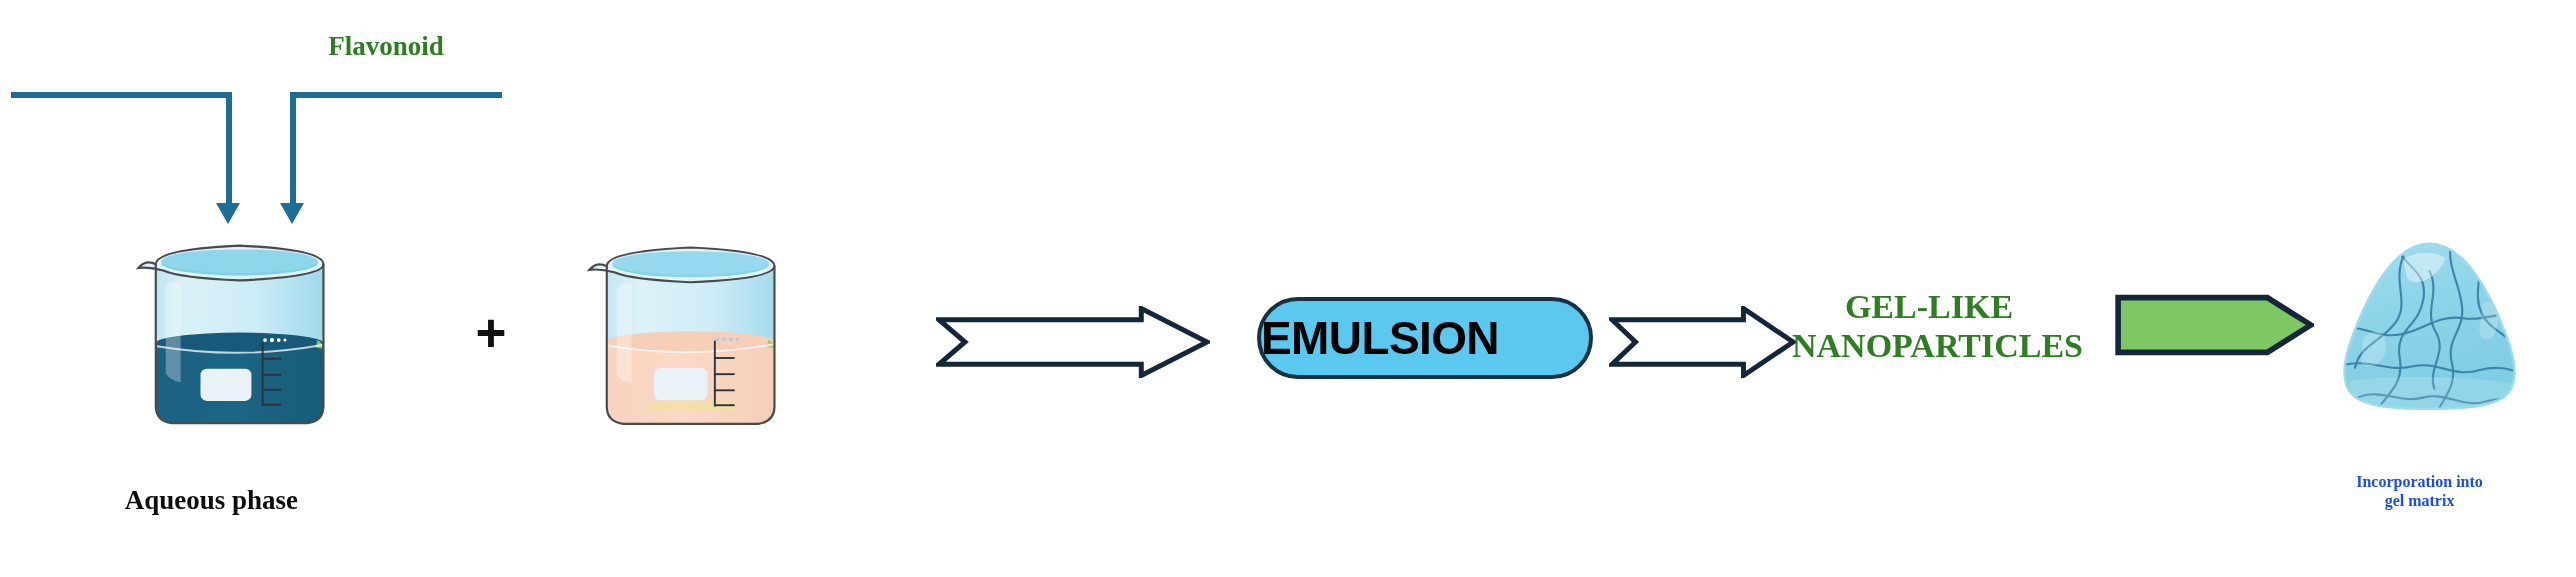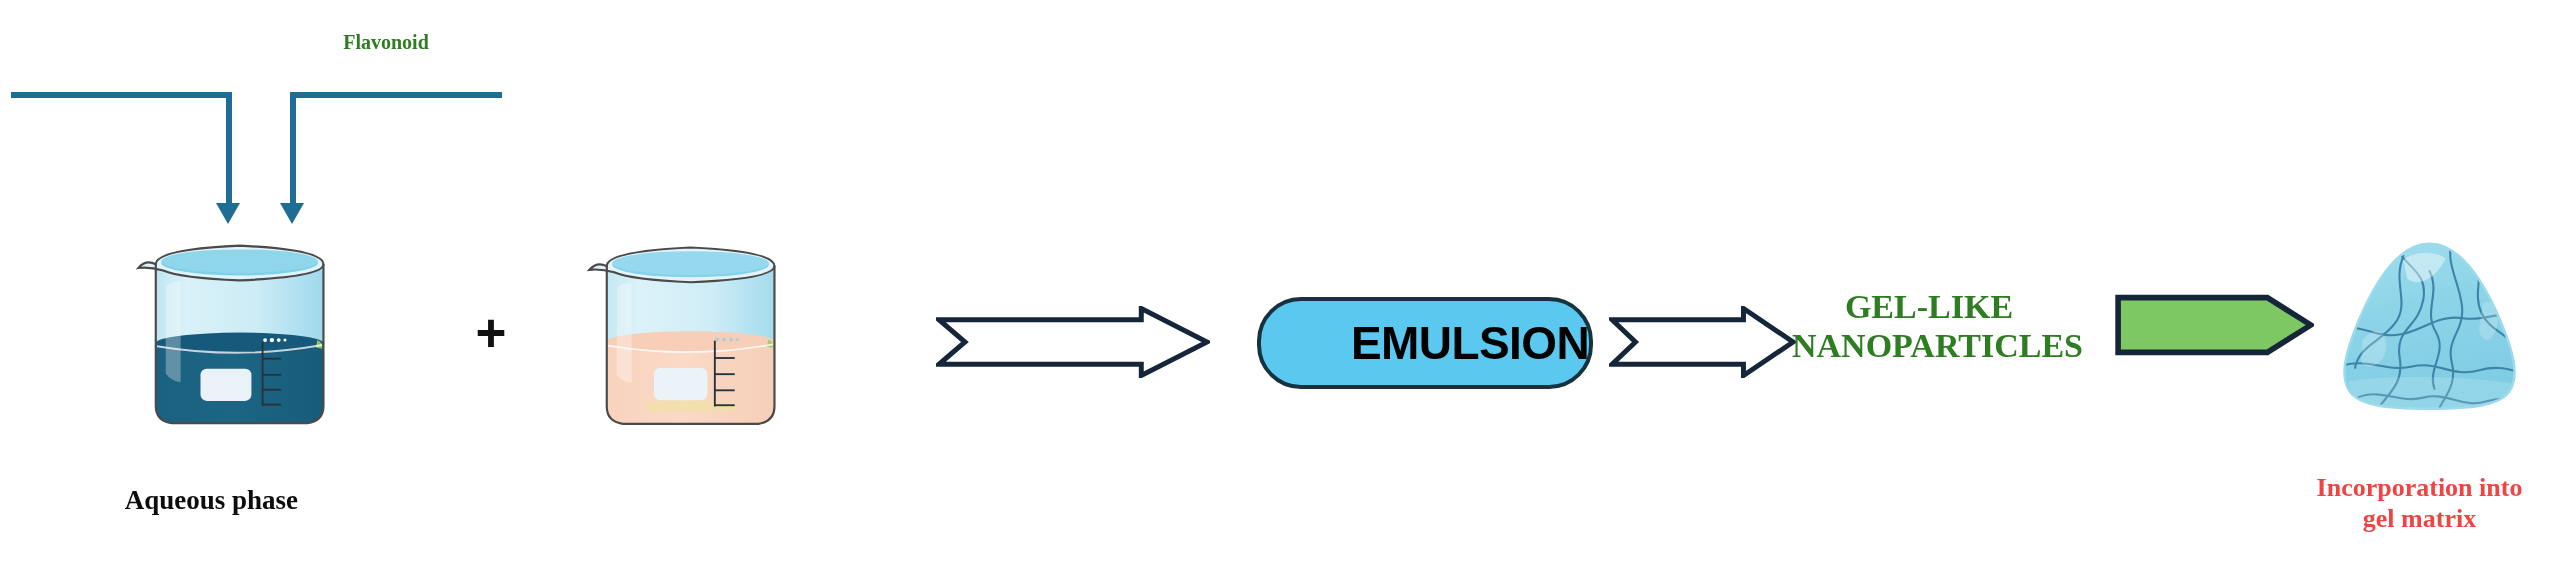--- a/index.html
+++ b/index.html
@@ -20,21 +20,21 @@
     line-height:1.12;
     white-space:pre-line;
   }
   #lbl-polymer{
     left:5px;top:1.2px;width:218px;
     font-size:27px;
     color:#E8926B;
   }
   #lbl-flavonoid{
     left:274px;top:31px;width:224px;
-    font-size:20px;
+    font-size:27px;
     color:#2E7D22;
   }
 
   
   .feed{position:absolute;}
   .feed .h{position:absolute;height:5.6px;background:#1F6C94;}
   .feed .v{position:absolute;width:5.6px;background:#1F6C94;}
   .feed .head{
     position:absolute;width:0;height:0;
     border-left:12.4px solid transparent;
@@ -62,36 +62,36 @@
     font-family:"Liberation Serif", serif;
     font-weight:700;
     color:#0d0d0d;
     text-align:center;
     line-height:1.18;
     white-space:pre-line;
   }
   #cap-aqueous{left:12.4px;top:485px;width:398px;font-size:27px;}
   #cap-crosslink{left:429px;top:473px;width:622px;font-size:29px;}
   #cap-incorporation{
-    left:2264px;top:473px;width:311px;font-size:26px;
-    color:#ef4444;
+    left:2264px;top:473px;width:311px;font-size:16px;
+    color:#1d4ed8;
   }
 
   
   .hollow-arrow{position:absolute;}
 
   
   #emulsion-pill{
     position:absolute;
     left:1257px;top:297px;
-    width:336px;height:92px;
+    width:336px;height:82px;
     background:#5BC8F0;
     border:4.4px solid #16323F;
     border-radius:44px;
-    display:flex;align-items:center;justify-content:flex-end;
+    display:flex;align-items:center;justify-content:flex-start;
     box-sizing:border-box;
   }
   #emulsion-label{
     font-family:"Liberation Sans", sans-serif;
     font-weight:700;
     font-size:46px;
     letter-spacing:-0.6px;
     color:#000000;
   }
 

